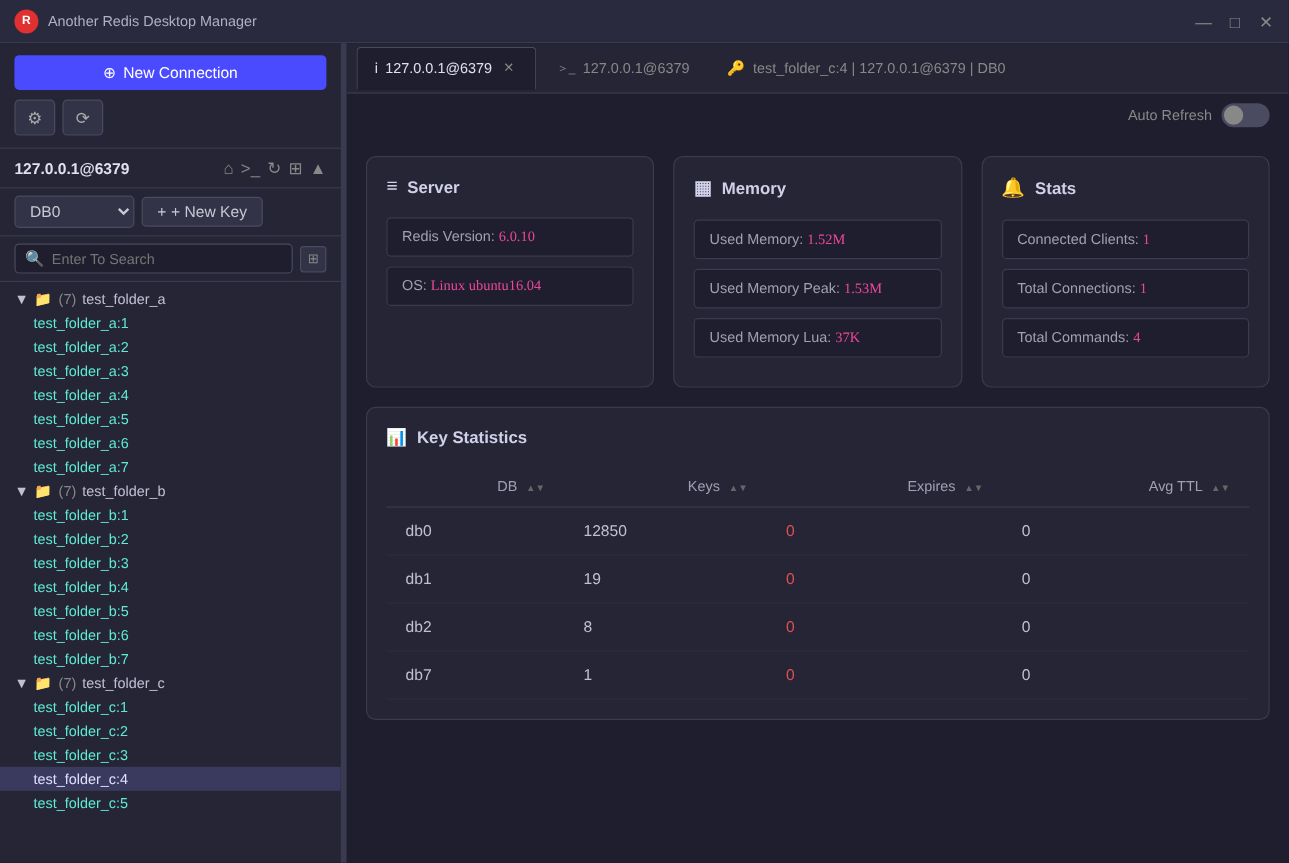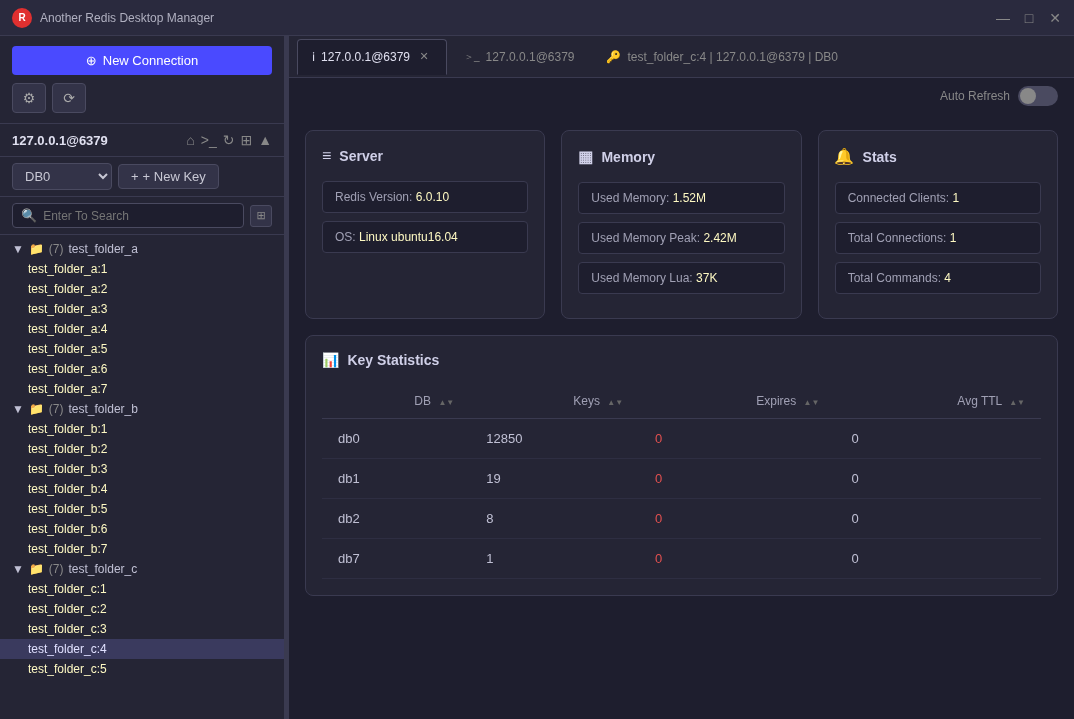--- a/index.html
+++ b/index.html
@@ -196,21 +196,21 @@
       gap: 5px;
       font-size: 12px;
       color: #c0c0d4;
     }
     .folder-icon { color: #d4a830; font-size: 12px; }
     .folder-count { color: #888; }
     .key-item {
       padding: 3px 12px 3px 28px;
       cursor: pointer;
       font-size: 12px;
-      color: #fef9c3;
+      color: #5eead4;
     }
     .key-item.active { background: #3a3a5e; color: #e0e0ff; }
     
     .resize-handle {
       width: 4px;
       background: #3a3a50;
       cursor: col-resize;
       flex-shrink: 0;
     }
     
@@ -321,21 +321,21 @@
     .card-icon { font-size: 16px; }
     .stat-item {
       background: #1e1e2e;
       border: 1px solid #3a3a50;
       border-radius: 4px;
       padding: 8px 12px;
       margin-bottom: 8px;
       font-size: 12px;
       color: #a0a0b4;
     }
-    .stat-value { color: #fef9c3; }
+    .stat-value { color: #ec4899; font-family: Liberation Serif, serif; }
     
     .key-stats-section {
       background: #252535;
       border: 1px solid #3a3a50;
       border-radius: 8px;
       padding: 16px;
     }
     .section-title {
       font-size: 14px;
       font-weight: 600;
@@ -526,21 +526,21 @@
 
         <div class="stats-card">
           <div class="card-title">
             <span class="card-icon">▦</span>
             <span>Memory</span>
           </div>
           <div class="stat-item">
             <span>Used Memory: </span><span class="stat-value">1.52M</span>
           </div>
           <div class="stat-item">
-            <span>Used Memory Peak: </span><span class="stat-value">2.42M</span>
+            <span>Used Memory Peak: </span><span class="stat-value">1.53M</span>
           </div>
           <div class="stat-item">
             <span>Used Memory Lua: </span><span class="stat-value">37K</span>
           </div>
         </div>
 
         <div class="stats-card">
           <div class="card-title">
             <span class="card-icon">🔔</span>
             <span>Stats</span>

